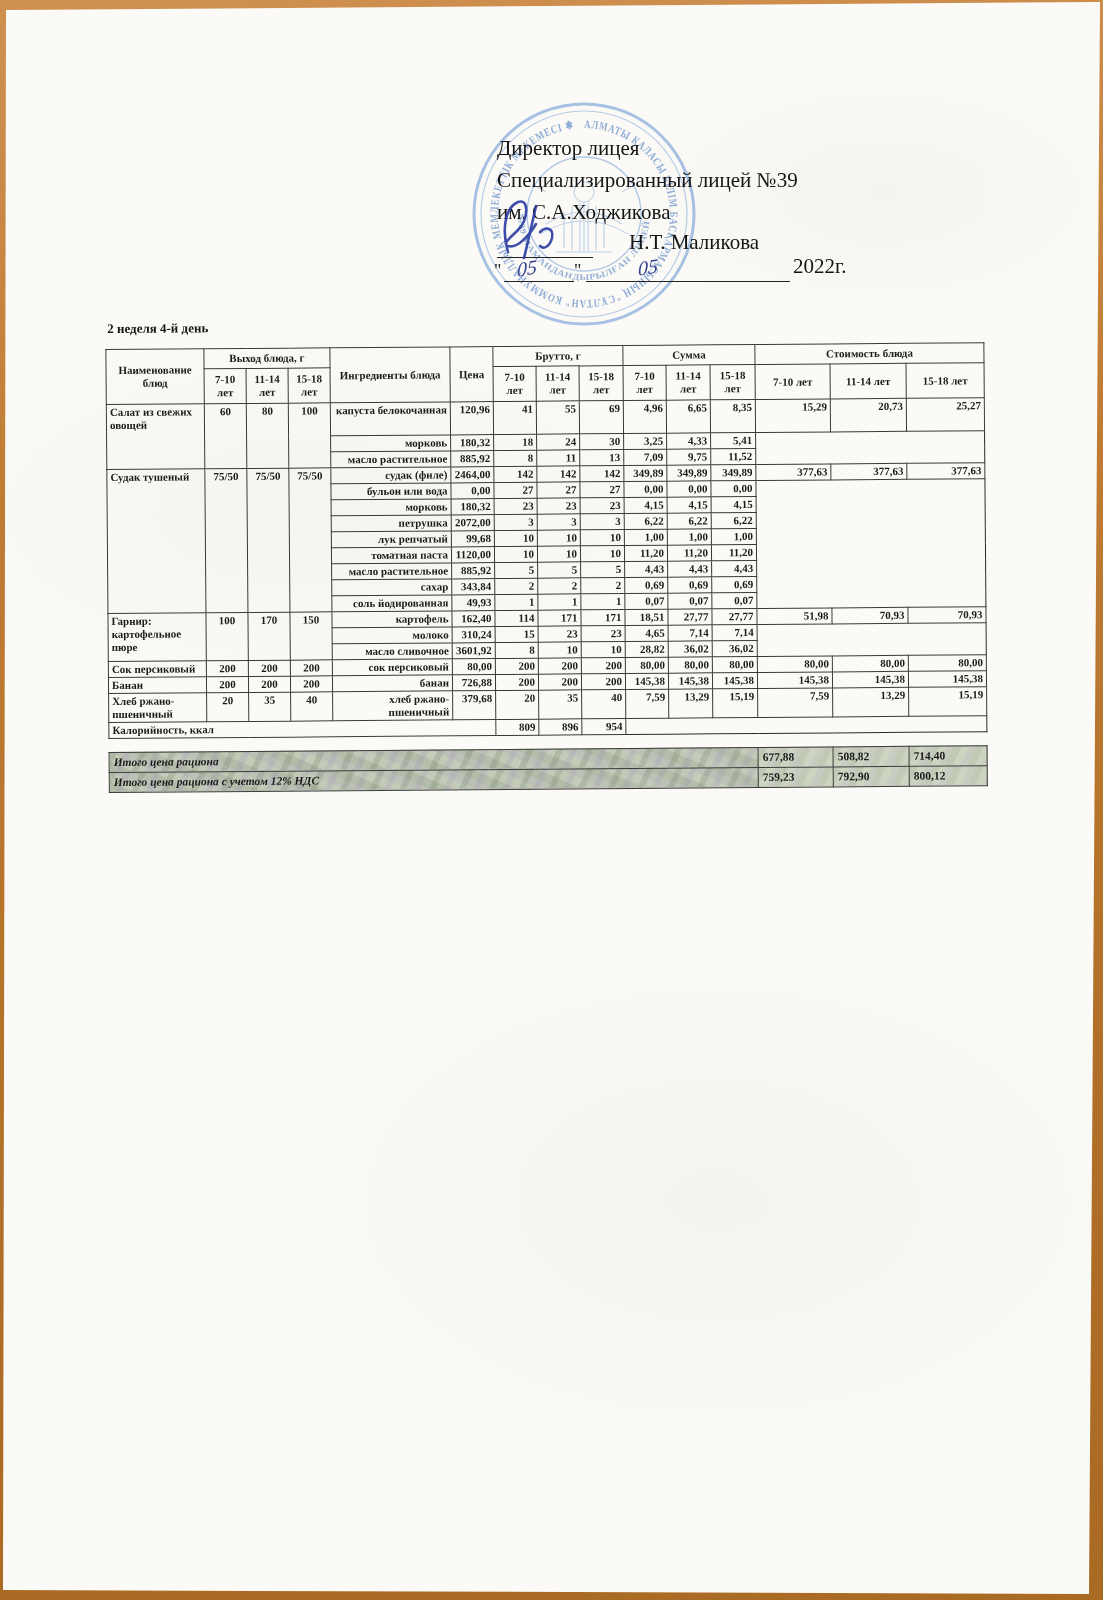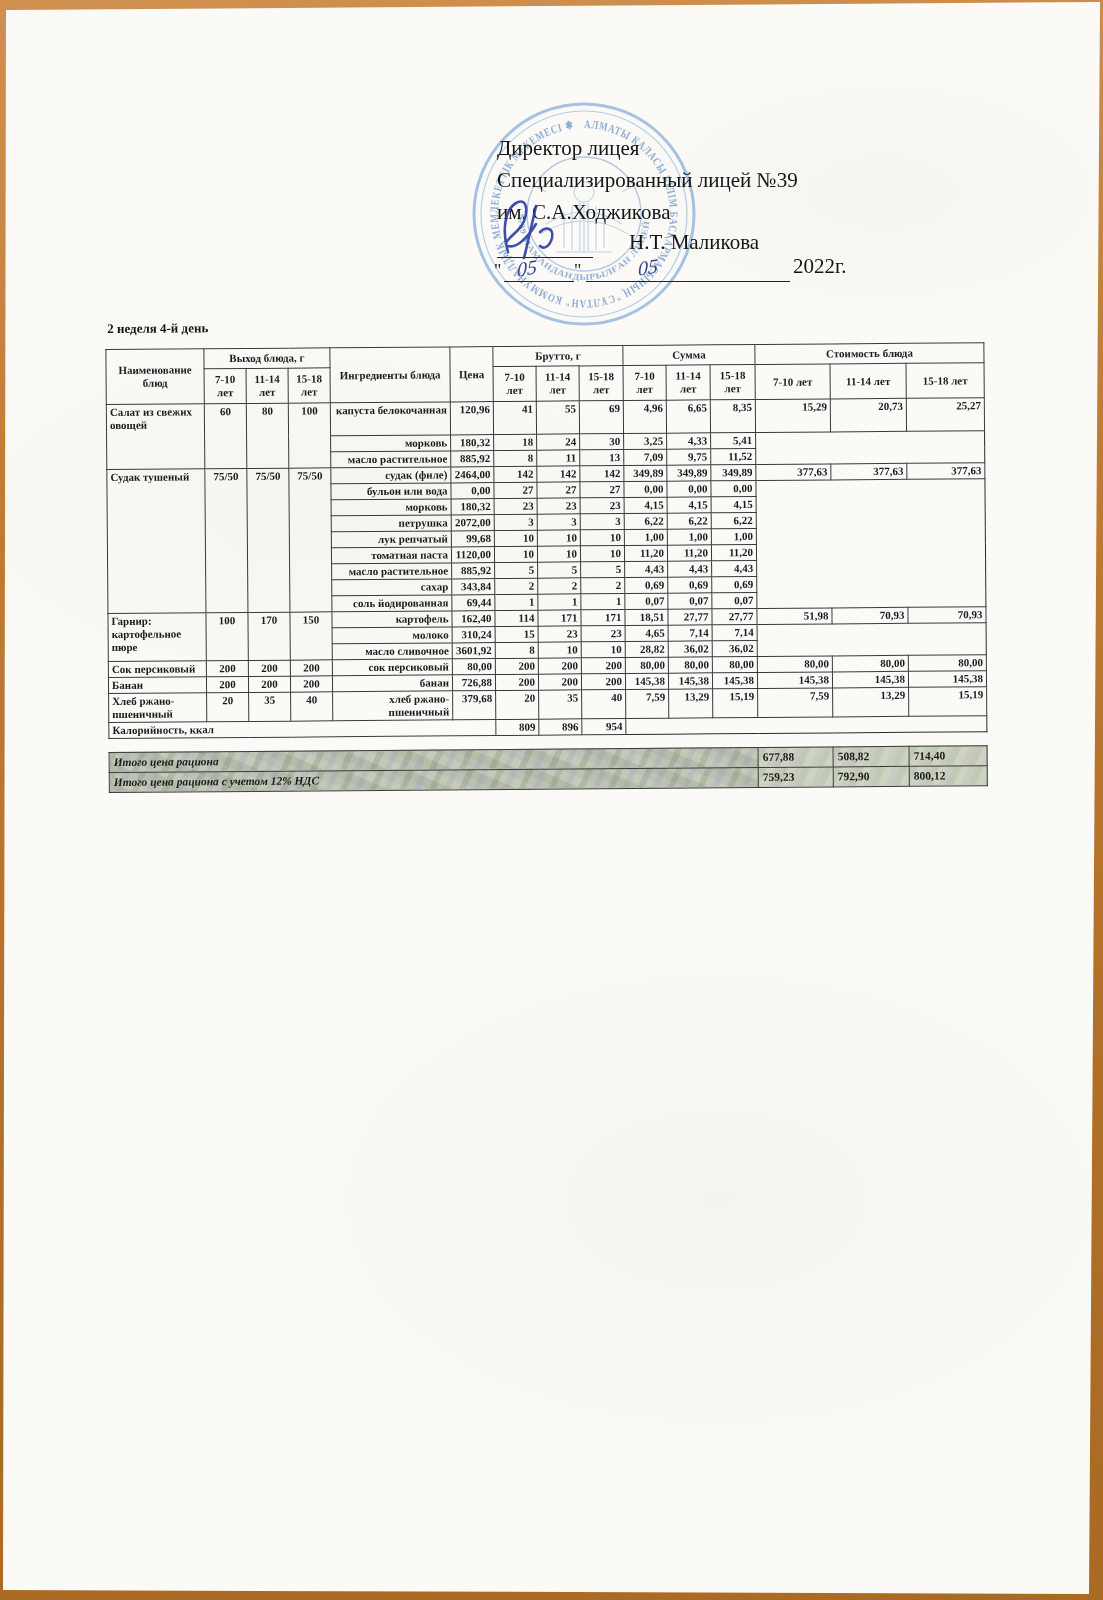--- a/index.html
+++ b/index.html
@@ -281,21 +281,21 @@
             <td class="num">343,84</td>
             <td class="num">2</td>
             <td class="num">2</td>
             <td class="num">2</td>
             <td class="num">0,69</td>
             <td class="num">0,69</td>
             <td class="num">0,69</td>
           </tr>
           <tr>
             <td class="ingr">соль йодированная</td>
-            <td class="num">69,44</td>
+            <td class="num">49,93</td>
             <td class="num">1</td>
             <td class="num">1</td>
             <td class="num">1</td>
             <td class="num">0,07</td>
             <td class="num">0,07</td>
             <td class="num">0,07</td>
           </tr>
           <tr>
             <th class="dname" rowspan="3">Гарнир: картофельное пюре</th>
             <td class="out" rowspan="3">100</td>

